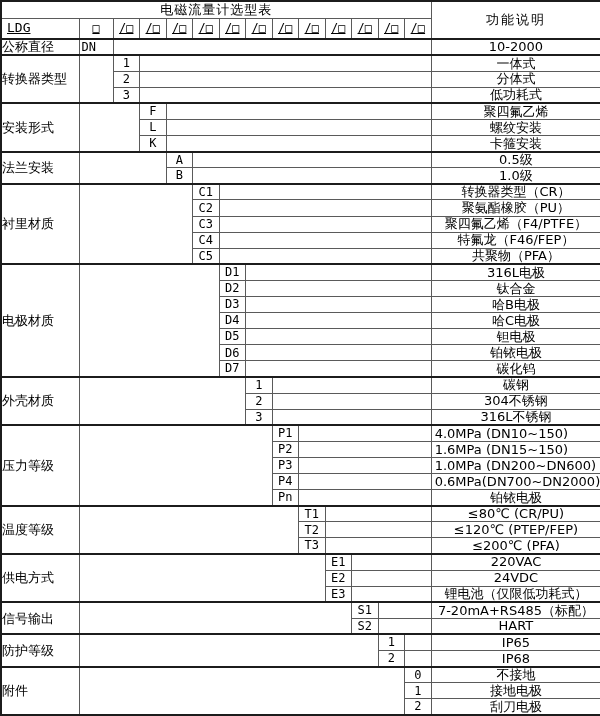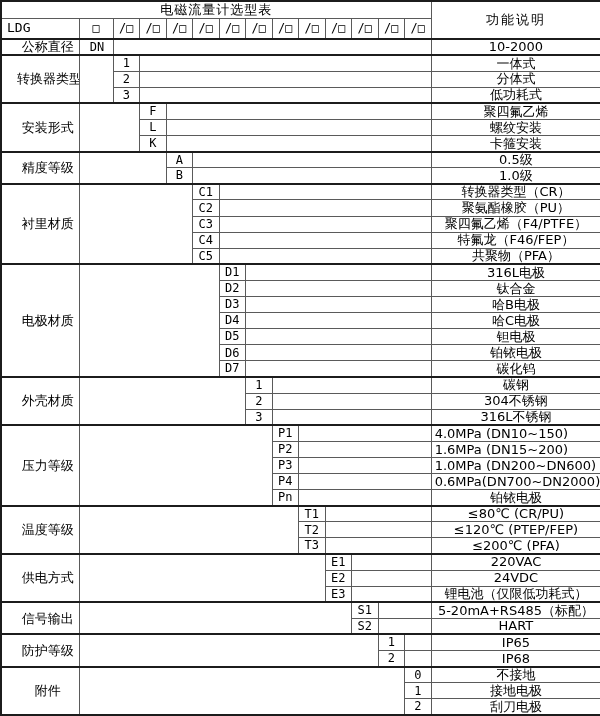--- a/index.html
+++ b/index.html
@@ -7,32 +7,32 @@
   table.sel {
     border-collapse:collapse; table-layout:fixed;
     width:600px; height:716px;
     border:2px solid var(--thick);
     background:var(--bg); color:var(--fg);
     font-family:"DejaVu Sans","Liberation Sans",sans-serif;
   }
   td,th { padding:0; margin:0; font-weight:normal; font-size:13px; line-height:1.05;
           overflow:hidden; white-space:nowrap; vertical-align:middle; }
   tr.hrow1 { height:17px; }
-  tr.hrow2 { height:21px; }
+  tr.hrow2 { height:21px;text-decoration:underline; }
   tbody tr { height:16px; }
   .title  { text-align:center; border-bottom:1px solid var(--thin); letter-spacing:1px;margin-left:25px; }
   .fnhead { border-left:1px solid var(--thin); text-align:center; letter-spacing:2px;margin-left:7px; }
   .model  { text-align:left; padding-left:5px;
             font-family:"DejaVu Sans Mono","Liberation Mono",monospace; }
   .codebox{ border:1px solid var(--thin); text-align:center; font-size:12px;
             font-family:"DejaVu Sans Mono","Liberation Mono",monospace; }
-  .codebox.left { text-align:center; padding-left:2px; }
+  .codebox.left { text-align:left; padding-left:2px; }
   .slot   { border:1px solid var(--thin); text-align:center; font-size:12px;
             font-family:"DejaVu Sans Mono","Liberation Mono",monospace; }
-  .label  { border-right:1px solid var(--thin); text-align:center;padding-left:15px; }
+  .label  { border-right:1px solid var(--thin); text-align:left; }
   .spacer { }
   .fill   { border-bottom:1px solid var(--thin); }
   .desc   { border-left:1px solid var(--thin); border-bottom:1px solid var(--thin);
             text-align:center;margin-top:28px; }
   .desc.left { text-align:left; padding-left:3px; }
   tr.section-first > td { border-top:2px solid var(--thick); }
 </style>
 </head>
 <body>
 
@@ -113,21 +113,21 @@
         <td class="codebox">L</td>
         <td class="fill" colspan="10"></td>
         <td class="desc">螺纹安装</td>
       </tr>
       <tr>
         <td class="codebox">K</td>
         <td class="fill" colspan="10"></td>
         <td class="desc">卡箍安装</td>
       </tr>
       <tr class="section-first">
-        <td class="label" rowspan="2">精度等级</td>
+        <td class="label" rowspan="2">法兰安装</td>
         <td class="spacer" rowspan="2" colspan="3"></td>
         <td class="codebox">A</td>
         <td class="fill" colspan="9"></td>
         <td class="desc">0.5级</td>
       </tr>
       <tr>
         <td class="codebox">B</td>
         <td class="fill" colspan="9"></td>
         <td class="desc">1.0级</td>
       </tr>
@@ -215,21 +215,21 @@
       <tr class="section-first">
         <td class="label" rowspan="5">压力等级</td>
         <td class="spacer" rowspan="5" colspan="7"></td>
         <td class="codebox">P1</td>
         <td class="fill" colspan="5"></td>
         <td class="desc left">4.0MPa (DN10~150)</td>
       </tr>
       <tr>
         <td class="codebox">P2</td>
         <td class="fill" colspan="5"></td>
-        <td class="desc left">1.6MPa (DN15~200)</td>
+        <td class="desc left">1.6MPa (DN15~150)</td>
       </tr>
       <tr>
         <td class="codebox">P3</td>
         <td class="fill" colspan="5"></td>
         <td class="desc left">1.0MPa (DN200~DN600)</td>
       </tr>
       <tr>
         <td class="codebox">P4</td>
         <td class="fill" colspan="5"></td>
         <td class="desc left">0.6MPa(DN700~DN2000)</td>
@@ -271,21 +271,21 @@
       <tr>
         <td class="codebox">E3</td>
         <td class="fill" colspan="3"></td>
         <td class="desc">锂电池（仅限低功耗式）</td>
       </tr>
       <tr class="section-first">
         <td class="label" rowspan="2">信号输出</td>
         <td class="spacer" rowspan="2" colspan="10"></td>
         <td class="codebox">S1</td>
         <td class="fill" colspan="2"></td>
-        <td class="desc">5-20mA+RS485（标配）</td>
+        <td class="desc">7-20mA+RS485（标配）</td>
       </tr>
       <tr>
         <td class="codebox">S2</td>
         <td class="fill" colspan="2"></td>
         <td class="desc">HART</td>
       </tr>
       <tr class="section-first">
         <td class="label" rowspan="2">防护等级</td>
         <td class="spacer" rowspan="2" colspan="11"></td>
         <td class="codebox">1</td>

